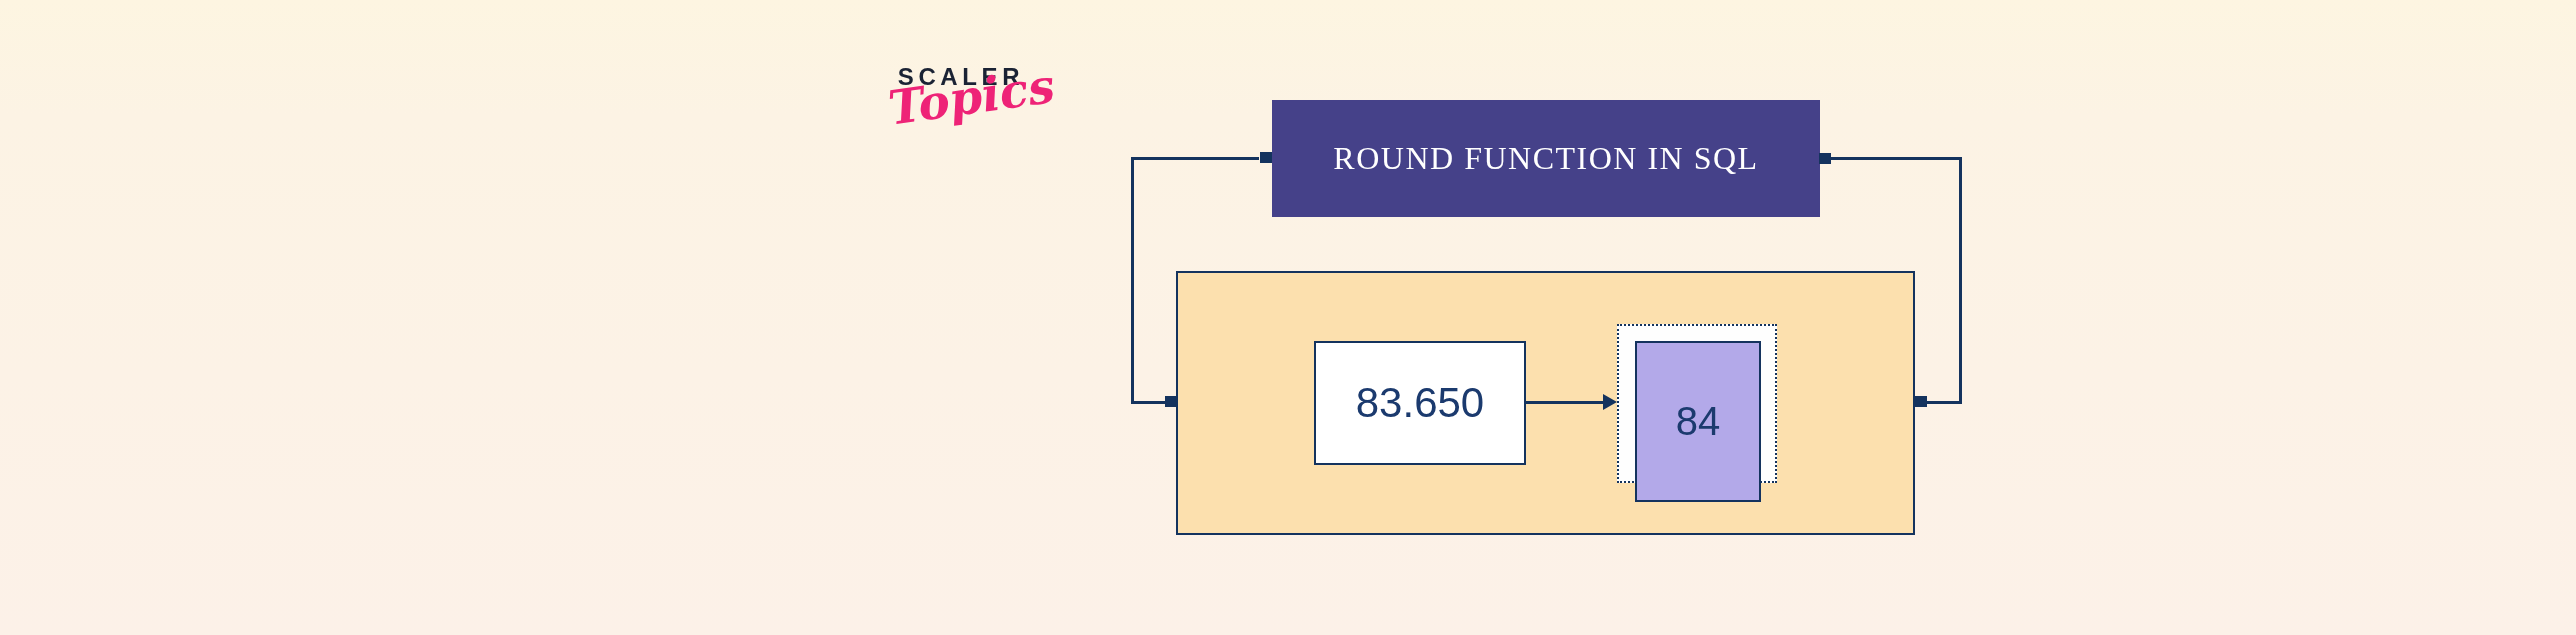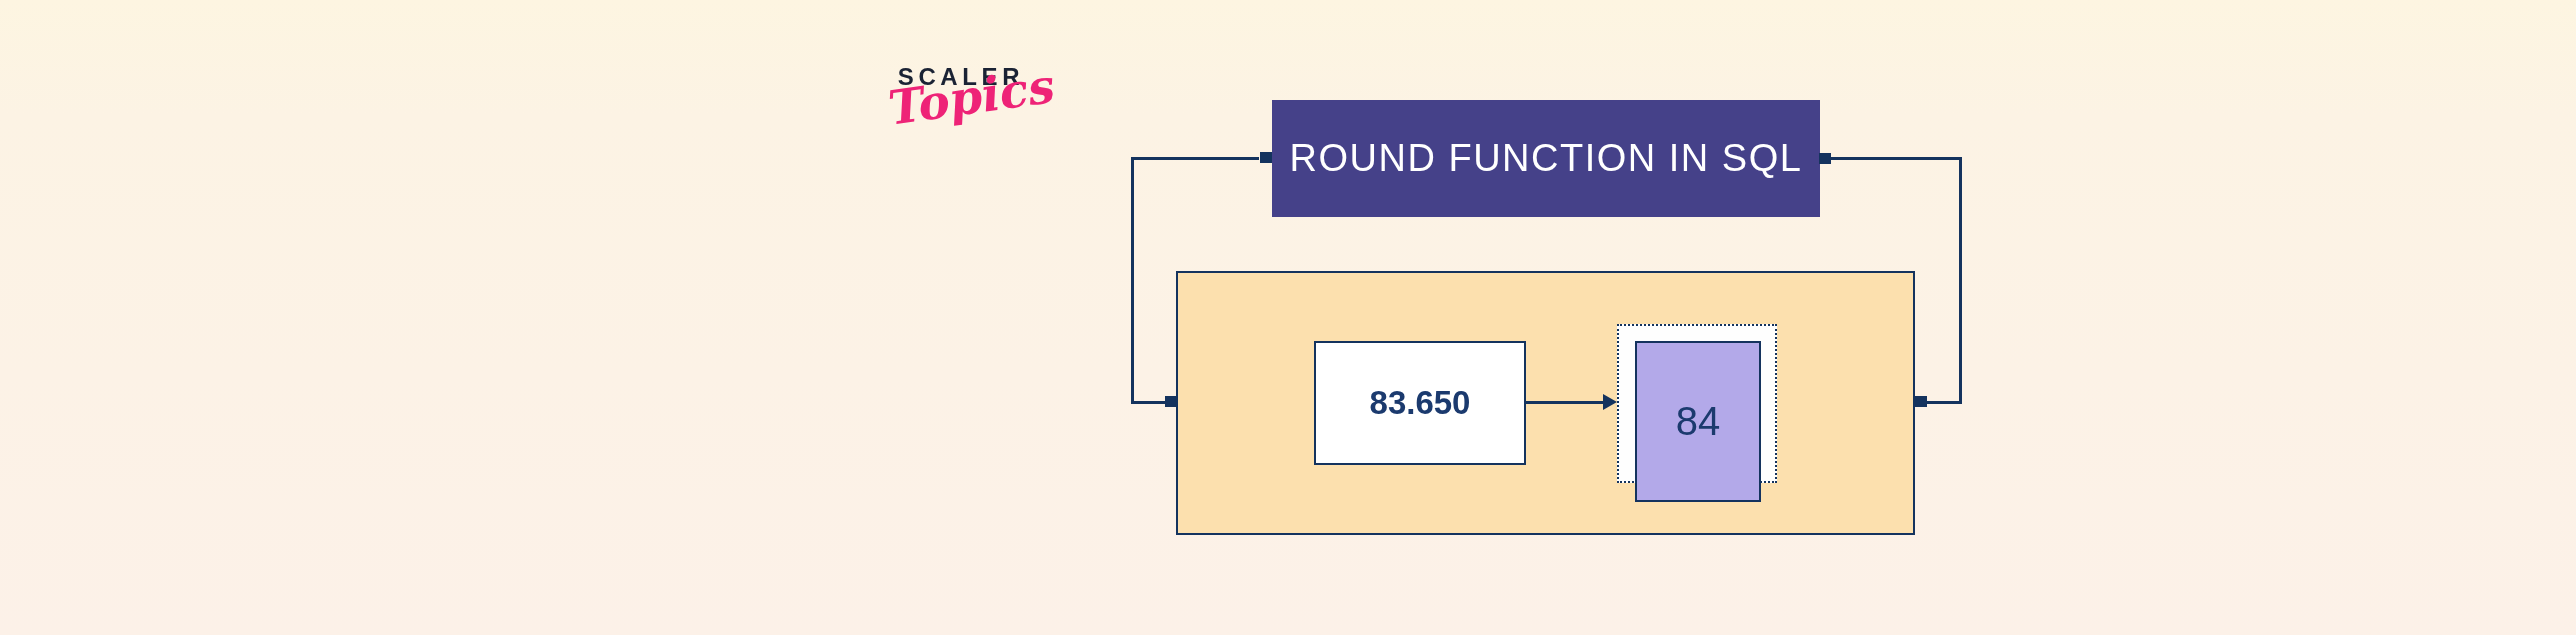--- a/index.html
+++ b/index.html
@@ -31,21 +31,21 @@
   }
 
   
   .title-box {
     position: absolute; left: 1272px; top: 100px; width: 548px; height: 117px;
     background: var(--title-bg, #454189);
     display: flex; align-items: center; justify-content: center;
   }
   .title-box span {
     color: var(--title-text, #ffffff);
-    font-size: 38px; letter-spacing: 1.5px; white-space: nowrap;
+    font-size: 32px; letter-spacing: 1.5px; white-space: nowrap; font-family: Liberation Serif, serif;
   }
 
   
   .wire { position: absolute; background: var(--navy, #14335e); }
   .wire-h { height: 2.6px; }
   .wire-v { width: 2.6px; }
   .node {
     position: absolute; width: 12px; height: 11.3px;
     background: var(--navy, #14335e);
   }
@@ -61,21 +61,21 @@
   
   .input-box {
     position: absolute; left: 1314px; top: 341px; width: 212px; height: 124px;
     background: var(--input-bg, #ffffff);
     border: 2.1px solid var(--navy, #14335e);
     box-sizing: border-box;
     display: flex; align-items: center; justify-content: center;
   }
   .input-box span {
     color: var(--value-text, #1b3a6e);
-    font-size: 33px; font-weight: bold;
+    font-size: 42px; font-weight: normal;
   }
 
   
   .arrow-shaft { position: absolute; left: 1526px; top: 401px; width: 78px; height: 3.1px; background: var(--navy, #14335e); }
   .arrow-head {
     position: absolute; left: 1603px; top: 394px;
     width: 0; height: 0;
     border-left: 14.4px solid var(--navy, #14335e);
     border-top: 8.8px solid transparent;
     border-bottom: 8.8px solid transparent;

